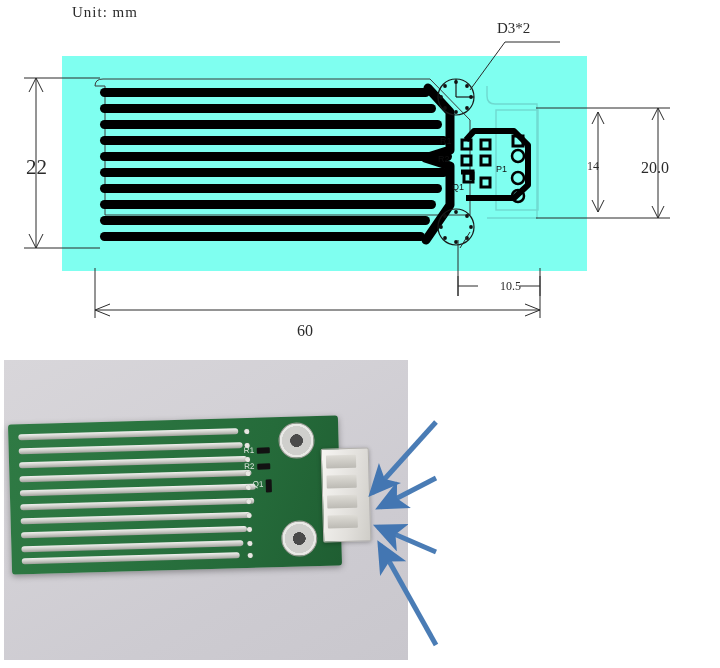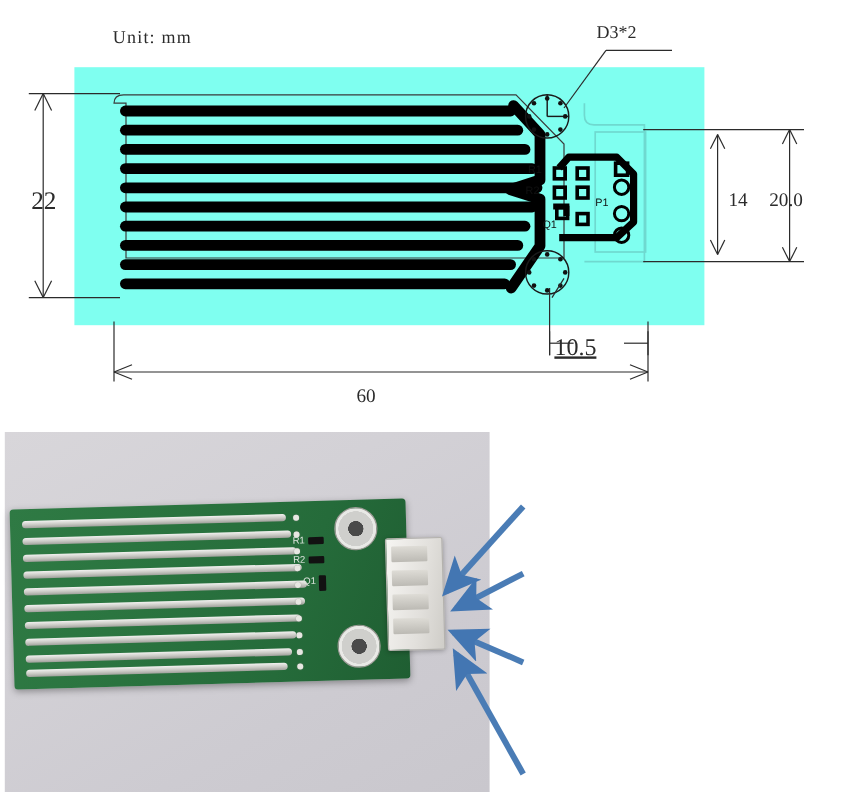--- a/index.html
+++ b/index.html
@@ -3,27 +3,27 @@
 <meta charset="utf-8">
 <style>
   html,body{margin:0;padding:0;background:#ffffff;}
   body{width:720px;height:668px;overflow:hidden;
        font-family:"Liberation Serif",serif;color:#1a1a1a;}
   #root{position:relative;width:720px;height:668px;}
 
   
   #drawing{position:absolute;left:0;top:0;width:720px;height:345px;background:#fff;}
   .dim-text{position:absolute;font-family:"Liberation Serif",serif;color:#2b2b2b;white-space:nowrap;}
-  #unit-label{left:72px;top:24px;font-size:15px;letter-spacing:1px;margin-left:22px;}
+  #unit-label{left:72px;top:4px;font-size:15px;letter-spacing:1px;}
   #d32-label{left:497px;top:20px;font-size:15px;}
   #dim-22{left:26px;top:155px;font-size:21px;}
-  #dim-14{left:587px;top:159px;font-size:16px;margin-left:20px;}
+  #dim-14{left:587px;top:159px;font-size:12px;}
   #dim-165{left:641px;top:159px;font-size:16px;}
   #dim-60{left:297px;top:297px;font-size:16px;margin-top:25px;}
-  #dim-105{left:462px;top:279px;font-size:20px;text-decoration:underline;}
+  #dim-105{left:500px;top:279px;font-size:12px;}
 
   
   #photo-panel{position:absolute;left:0;top:352px;width:720px;height:316px;background:#ffffff;}
   #photo{position:absolute;left:4px;top:8px;width:404px;height:300px;
          background:linear-gradient(150deg,#d8d6da 0%,#d3d1d6 35%,#cdcbd1 70%,#c9c7cd 100%);}
   
   #pcb{position:absolute;left:6px;top:60px;width:330px;height:150px;
        background:linear-gradient(110deg,#2f7a44 0%,#2b7540 30%,#256b3a 70%,#1f5e32 100%);
        transform:rotate(-1.6deg);border-radius:3px;
        box-shadow:0 2px 6px rgba(0,0,0,.35);}

